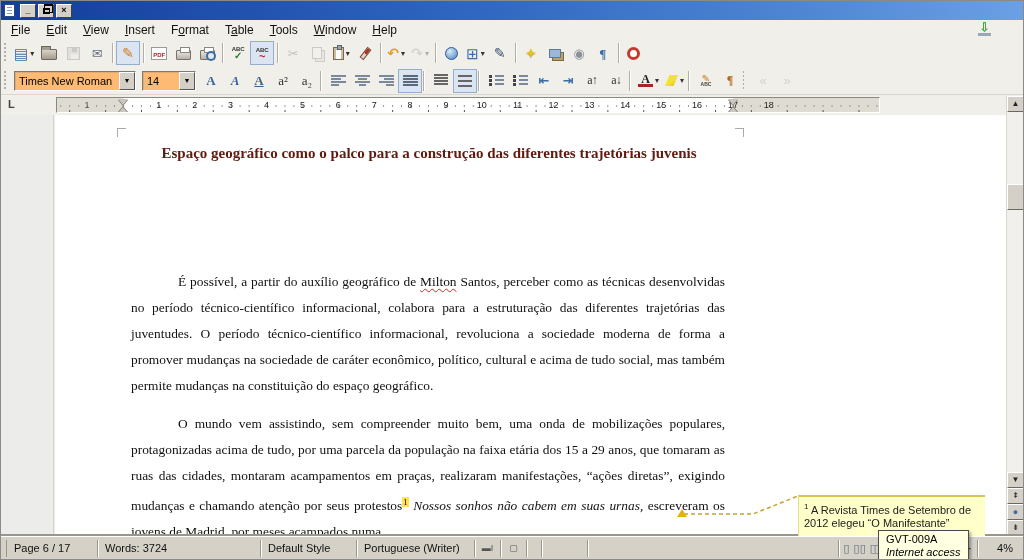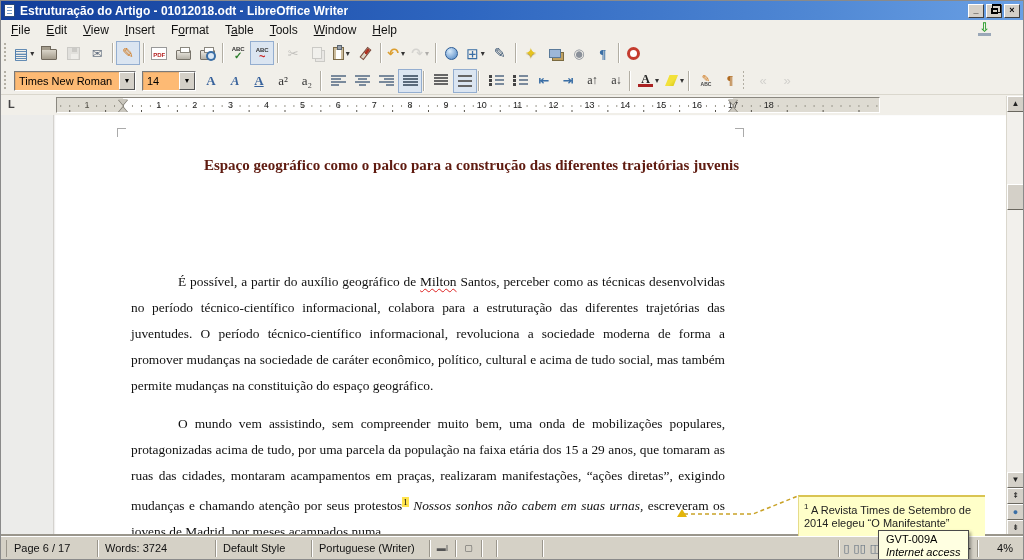--- a/index.html
+++ b/index.html
@@ -143,21 +143,21 @@
     filter:drop-shadow(0 1px 0 #77736a)}
   .ind-marker::after{content:"";position:absolute;left:0;bottom:-1px;border:5px solid transparent;border-bottom:6px solid #cac7be;
     filter:drop-shadow(0 -1px 0 #77736a)}
 
   
   .doc{position:absolute;top:114px;left:0;right:17px;bottom:23px;background:#ececea;overflow:hidden}
   .page{position:absolute;left:52px;top:0;right:0;bottom:0;background:#fff;box-shadow:inset 2px 0 2px -1px #c5c3bd}
   .corner{position:absolute;width:9px;height:9px}
   .corner.tl{left:64px;top:13px;border-left:1px solid #aaa;border-top:1px solid #aaa}
   .corner.tr{left:682px;top:13px;border-right:1px solid #aaa;border-top:1px solid #aaa}
-  .doc-title{position:absolute;left:66px;top:42px;width:620px;text-align:right;
+  .doc-title{position:absolute;left:66px;top:30px;width:620px;text-align:center;
     font:bold 15px/17px "Liberation Serif","DejaVu Serif",serif;color:#5f1b10}
   .doc-quote{position:absolute;left:212px;top:88px;width:482px;text-align:justify;
     font:12.3px/16.5px "Liberation Serif","DejaVu Serif",serif;color:#111}
   .doc-body{position:absolute;left:66px;top:142px;width:618px;
     font:13.4px/26px "Liberation Serif","DejaVu Serif",serif;color:#101010}
   .doc-body p{text-align:justify;text-indent:47px;margin:12px}
   .sp{text-decoration:underline;text-decoration-style:wavy;text-decoration-color:#d22;text-decoration-thickness:1px;text-underline-offset:2px}
   .ref-sup{font-size:9px;vertical-align:super;background:#ffe34d;padding:0 1px}
   .anchor-tri{position:absolute;left:676px;top:394px;width:0;height:0;z-index:6;
     border-left:5px solid transparent;border-right:5px solid transparent;border-bottom:8px solid #e3b50a}
@@ -174,21 +174,21 @@
     border:1px solid;border-color:#fff #6a675f #6a675f #fff}
   [data-name="nav-dot-button"]{color:#3a6ea5;font-size:9px}
 
   
   .status{position:absolute;left:0;right:0;bottom:0;height:23px;background:#d5d1c6;display:flex;align-items:center;
     padding:4px 3px;border-top:1px solid #fff;box-shadow:0 -2px 0 #9a968c}
   .seg{height:17px;display:flex;align-items:center;padding:0 7px;font-size:11px;color:#111;white-space:nowrap;
     border-right:1px solid #9a968c;box-shadow:1px 0 0 #fff}
   .seg.first{border-left:1px solid #9a968c;margin-left:2px}
   [data-name="page-status"]{width:92px}
-  [data-name="word-count"]{width:118px}
+  [data-name="word-count"]{width:163px}
   [data-name="page-style"]{width:96px}
   [data-name="language-status"]{width:118px}
   .seg.mini{width:26px;justify-content:center;font-size:9px;color:#555}
   .seg.blank1{width:14px}.seg.blank2{width:46px}
   .spacer{flex:1;height:17px;border-right:1px solid #9a968c;box-shadow:1px 0 0 #fff}
   .viewgrp{display:flex;align-items:center;height:17px;padding:0 5px;gap:4px;border-right:1px solid #9a968c;box-shadow:1px 0 0 #fff}
   .viewbtn{font-size:11px;color:#5a6a7c;line-height:1}
   .zslider{display:flex;align-items:center;height:17px;gap:4px;padding:0 6px;border-right:1px solid #9a968c;box-shadow:1px 0 0 #fff}
   .zsign{font:bold 11px/11px "Liberation Sans",sans-serif;color:#333}
   .ztrack{position:relative;width:58px;height:2px;background:#8a867c}
@@ -201,21 +201,20 @@
     padding:2px 7px 3px;font-size:11px;line-height:13px;color:#000;box-shadow:2px 2px 3px rgba(0,0,0,.35)}
   .tooltip .l2{font-style:italic}
 </style>
 </head>
 <body>
 
 <div class="window" data-name="libreoffice-writer-window">
 
   <div class="titlebar" data-name="titlebar">
     <span class="doc-ico" data-name="writer-document-icon"></span>
-    <span class="title-text" data-name="window-title">Estruturação do Artigo - 01012018.odt - LibreOffice Writer</span>
     <span class="winbtns">
       <span class="winbtn" data-name="minimize-button">_</span>
       <span class="winbtn" data-name="restore-button">
           <span class="ic-restore" data-name="restore-icon"></span>
         </span>
       <span class="winbtn" data-name="close-button">×</span>
     </span>
   </div>
 
   <div class="menubar" data-name="menubar">
@@ -519,21 +518,21 @@
       <div class="doc-title" data-name="document-heading">Espaço geográfico como o palco para a construção das diferentes trajetórias juvenis</div>
       <div class="doc-body" data-name="body-text">
         <p data-name="paragraph"><span>É possível, a partir do auxílio geográfico de <span class="sp" data-name="spellcheck-underline">Milton</span> Santos, perceber como as técnicas desenvolvidas no período técnico-científico informacional, colabora para a estruturação das diferentes trajetórias das juventudes. O período técnico-científico informacional, revoluciona a sociedade moderna de forma a promover mudanças na sociedade de caráter econômico, político, cultural e acima de tudo social, mas também permite mudanças na constituição do espaço geográfico.</span></p>
         <p data-name="paragraph"><span>O mundo vem assistindo, sem compreender muito bem, uma onda de mobilizações populares, protagonizadas acima de tudo, por uma parcela da população na faixa etária dos 15 a 29 anos, que tomaram as ruas das cidades, montaram acampamentos em praças, realizaram manifestações, “ações diretas”, exigindo mudanças e chamando atenção por seus protestos</span><span class="ref-sup" data-name="comment-anchor-ref">1</span><i> Nossos sonhos não cabem em suas urnas,</i><span> escreveram os jovens de Madrid, por meses acampados numa</span></p>
       </div>
     </div>
     <span class="anchor-tri" data-name="comment-anchor-icon"></span>
     <svg class="connector" data-name="comment-connector-line" width="170" height="44">
       <polyline points="43,31 112,31 157,13" fill="none" stroke="#c9a227" stroke-width="1.5" stroke-dasharray="4,3"></polyline>
     </svg>
-    <div class="comment" data-name="comment-box"><sup data-name="comment-ref">1</sup> <span data-name="comment-text">A Revista Times de Setembro de 2014 elegeu “O Manifestante”</span></div>
+    <div class="comment" data-name="comment-box"><sup data-name="comment-ref">1</sup> <span data-name="comment-text">A Revista Times de Setembro de 2012 elegeu “O Manifestante”</span></div>
   </div>
 
   <div class="vscroll" data-name="vertical-scrollbar">
     <span class="sbtn" style="top:0" data-name="scroll-up-button">▲</span>
     <span class="sthumb" data-name="scrollbar-thumb"></span>
     <span class="sbtn" style="top:376px" data-name="scroll-down-button">▼</span>
     <span class="sbtn" style="top:392px" data-name="previous-page-button">⇞</span>
     <span class="sbtn" style="top:408px" data-name="nav-dot-button">●</span>
     <span class="sbtn" style="top:424px" data-name="next-page-button">⇟</span>
   </div>

